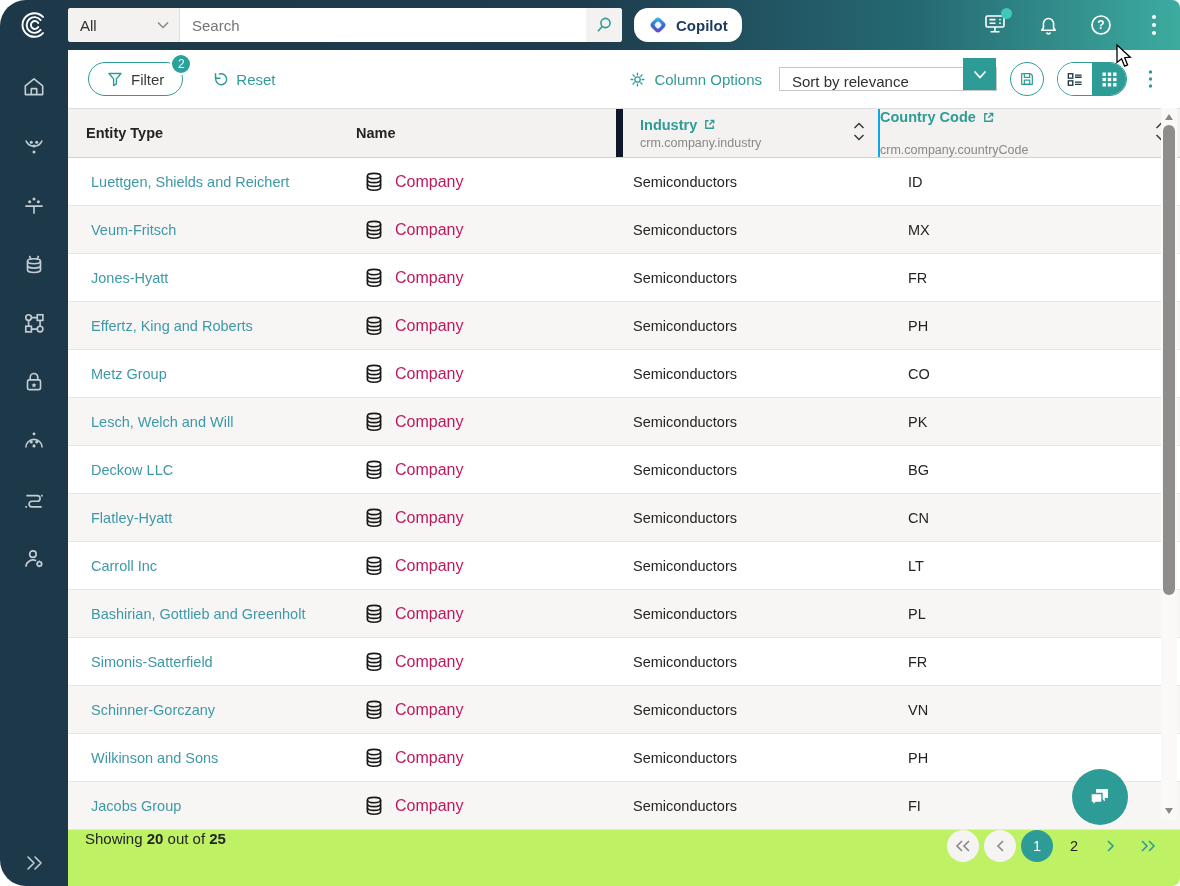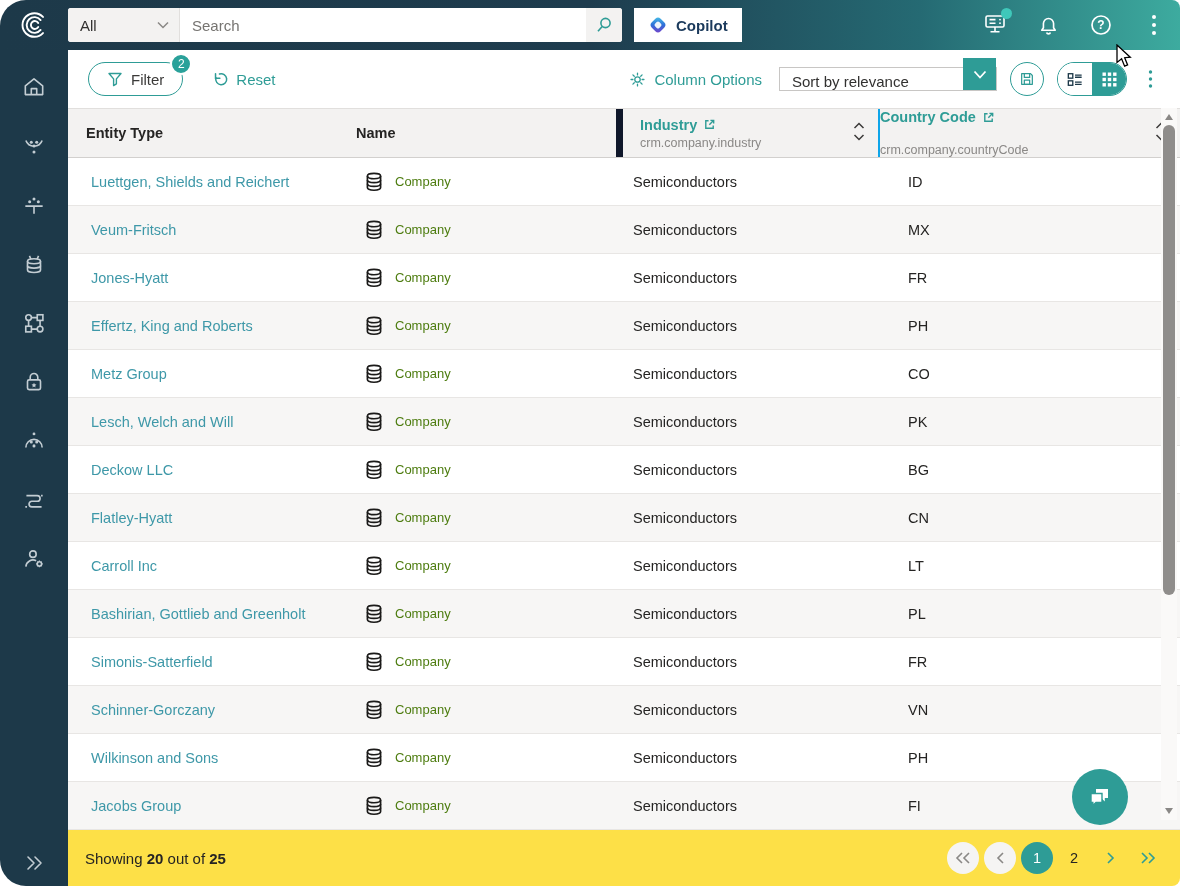--- a/index.html
+++ b/index.html
@@ -9,21 +9,21 @@
   
   .topbar { position:absolute; left:0; top:0; width:100%; height:50px;
     background:linear-gradient(90deg,#1d3949 0%,#1e3c4e 50%,#256a73 78%,#3dab9f 100%); z-index:5; }
   .logo-area { position:absolute; left:0; top:0; width:68px; height:50px; display:flex; align-items:center; justify-content:center; }
   .searchbar { position:absolute; left:68px; top:8px; width:554px; height:34px; background:#fff; border-radius:3px; display:flex; align-items:stretch; overflow:hidden; }
   .scope { width:112px; background:#f3f2f1; border-right:1px solid #e1dfdd; display:flex; align-items:center; justify-content:space-between; padding:0 10px 0 12px; cursor:pointer; }
   .scope span { font-size:15px; color:#323130; }
   .searchbar input { flex:1; border:none; outline:none; padding:0 12px; font-size:15px; color:#323130; font-family:"Liberation Sans", sans-serif; }
   .searchbar input::placeholder { color:#767471; }
   .search-btn { width:36px; background:#f3f2f1; border:none; display:flex; align-items:center; justify-content:center; cursor:pointer; }
-  .copilot-btn { position:absolute; left:634px; top:8px; height:34px; padding:0 14px; background:#fff; border:none; border-radius:0; display:flex; align-items:center; gap:8px; cursor:pointer; }
+  .copilot-btn { position:absolute; left:634px; top:8px; height:34px; padding:0 14px; background:#fff; border:none; border-radius:14px; display:flex; align-items:center; gap:8px; cursor:pointer; }
   .copilot-btn span { font-size:15px; font-weight:700; color:#1b3a5c; }
   .topbar-icons { position:absolute; right:12px; top:0; height:50px; display:flex; align-items:center; gap:25px; }
   .tb-icon { position:relative; background:none; border:none; cursor:pointer; display:flex; align-items:center; justify-content:center; width:28px; height:28px; }
   .tb-badge { position:absolute; top:-3px; right:-3px; width:11px; height:11px; border-radius:50%; background:#3fc8ba; }
 
   
   .sidebar { position:absolute; left:0; top:50px; width:68px; height:836px; background:#1d3949; z-index:4; }
   .side-items { display:flex; flex-direction:column; align-items:center; padding-top:24px; gap:33px; }
   .side-item { width:28px; height:26px; display:flex; align-items:center; justify-content:center; cursor:pointer; }
   .side-collapse { position:absolute; bottom:12px; left:0; width:68px; display:flex; justify-content:center; cursor:pointer; }
@@ -60,26 +60,26 @@
   .th .subtitle { font-size:12.5px; color:#8a8886; margin-top:3px; }
   .sorter { position:absolute; right:12px; top:50%; transform:translateY(-50%); background:none; border:none; cursor:pointer; }
 
   .tbody { position:absolute; left:68px; top:158px; width:1112px; }
   .trow { height:48px; display:flex; align-items:center; background:#fff; border-bottom:1px solid #e8e6e4; }
   .trow.alt { background:#f7f6f5; }
   .td { display:flex; align-items:center; }
   .td-name { width:277px; padding-left:23px; }
   .td-name a { font-size:14.5px; color:#3e98a8; text-decoration:none; cursor:pointer; }
   .td-type { width:271px; padding-left:18px; gap:10px; }
-  .td-type span { font-size:13px; color:#4d7c0f; }
+  .td-type span { font-size:16px; color:#be185d; }
   .td-industry { width:262px; padding-left:17px; font-size:14.5px; color:#252423; }
   .td-country { flex:1; padding-left:30px; font-size:14.5px; color:#252423; }
 
   
-  .footer { position:absolute; left:68px; top:830px; width:1112px; height:56px; background:#fde047; display:flex; align-items:center; }
+  .footer { position:absolute; left:68px; top:830px; width:1112px; height:56px; background:#bef264; display:flex; align-items:flex-start; }
   .showing { margin-left:17px; font-size:15px; color:#252423; }
   .showing b { font-weight:700; }
   .pagination { margin-left:auto; margin-right:16px; display:flex; align-items:center; gap:5px; }
   .pg { width:32px; height:32px; border-radius:50%; border:none; display:flex; align-items:center; justify-content:center; background:none; cursor:pointer; font-size:14.5px; }
   .pg-disabled { background:#f5f4f3; }
   .pg-active { background:#2e9c96; color:#fff; }
   .pg-num { color:#252423; }
 
   
   .scrollbar { position:absolute; left:1161px; top:108px; width:16px; height:712px; background:#faf9f8; z-index:3; }

